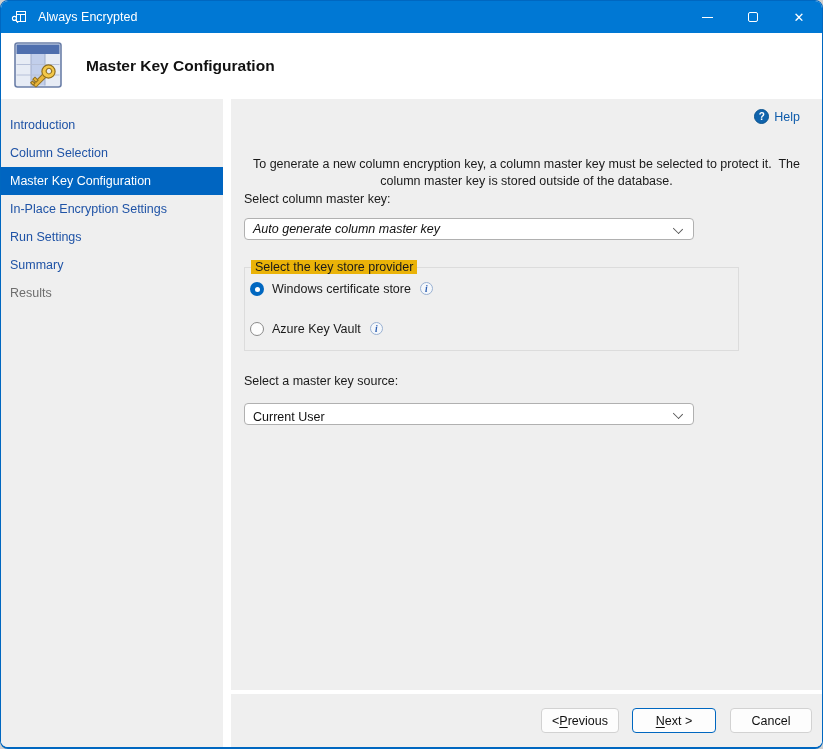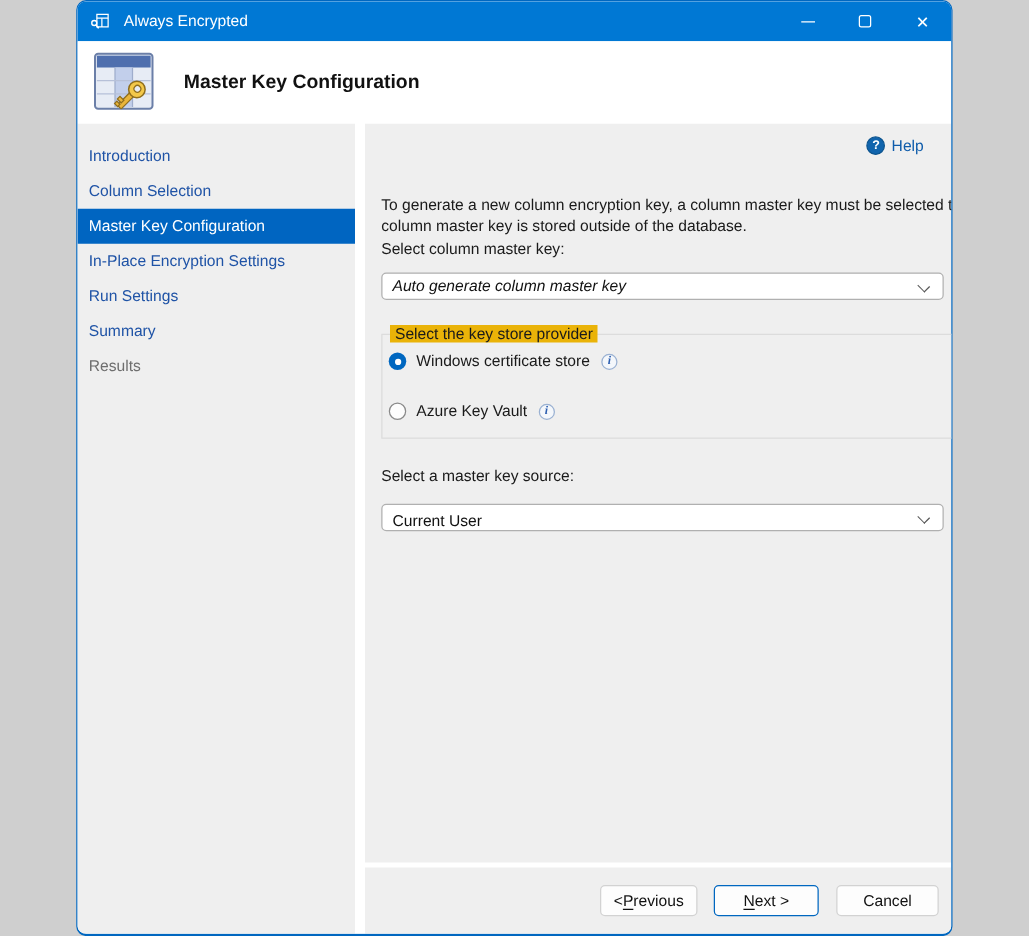--- a/index.html
+++ b/index.html
@@ -1,20 +1,20 @@
 <!DOCTYPE html>
 <html><head>
 <meta charset="utf-8">
 <style>
   * { margin:0; padding:0; box-sizing:border-box; }
   html,body { background:#cfcfcf; }
   body { font-family:"Liberation Sans","DejaVu Sans",sans-serif; }
 
   .window{
-    position:relative; width:701px; height:749px; margin:0 auto;
+    position:relative; width:823px; height:749px; margin:0 auto;
     background:#ffffff; border:1px solid #0067c0; border-bottom-width:2px;
     border-radius:8px; overflow:hidden;
   }
 
   
   .titlebar{
     height:32px; background:#0078d4; display:flex; align-items:center; color:#fff;
   }
   .titlebar .app-icon{ margin-left:10px; width:17px; height:17px; flex:0 0 auto; }
   .titlebar .t-title{ margin-left:10px; font-size:12.5px; }
@@ -59,21 +59,21 @@
     position:absolute; top:10px; right:22px; display:flex; align-items:center; gap:5px;
   }
   .help-icon{
     width:15px; height:15px; border-radius:50%; background:#1064ad; border:1px solid #0c548f;
     color:#fff; font-size:10px; font-weight:bold; display:flex; align-items:center; justify-content:center;
   }
   .help-label{ color:#0f5cab; font-size:12.5px; }
 
   .intro{
     position:absolute; left:13px; top:57px; width:565px;
-    font-size:12.5px; color:#1a1a1a; line-height:17px; white-space:pre-wrap;
+    font-size:12.5px; color:#1a1a1a; line-height:17px; white-space:pre-wrap;text-align:center;
   }
   .field-label{ position:absolute; left:13px; font-size:12.5px; color:#1a1a1a; }
   .lbl-cmk{ top:93px; }
   .lbl-src{ top:275px; }
 
   .select{
     position:absolute; left:13px; width:450px; height:22px;
     background:#fff; border:1px solid #b0b0b0; border-radius:4px;
     display:flex; align-items:center; font-size:12.5px; color:#111;
     padding-left:8px; cursor:default;
@@ -87,21 +87,21 @@
   }
 
   .groupbox{
     position:absolute; left:13px; top:168px; width:495px; height:84px;
     border:1px solid #dcdcdc; background:#efefef;
   }
   .legend{
     position:absolute; top:-8px; left:6px; background:#eab308; padding:0 4px;
     font-size:12.5px; color:#1a1a1a;
   }
-  .radio-row{ position:absolute; left:5px; display:flex; align-items:center; }
+  .radio-row{ position:absolute; left:5px; display:flex; align-items:flex-start; }
   .row-0{ top:14px; } .row-1{ top:54px; }
   .radio{ width:14px; height:14px; border-radius:50%; flex:0 0 auto; }
   .radio.checked{ background:#0067c0; position:relative; }
   .radio.checked::after{
     content:""; position:absolute; left:4.5px; top:4.5px; width:5px; height:5px;
     background:#fff; border-radius:50%;
   }
   .radio.unchecked{ background:#fdfdfd; border:1px solid #8a8a8a; }
   .radio-label{ margin-left:8px; font-size:12.5px; color:#1a1a1a; }
   .info-icon{

